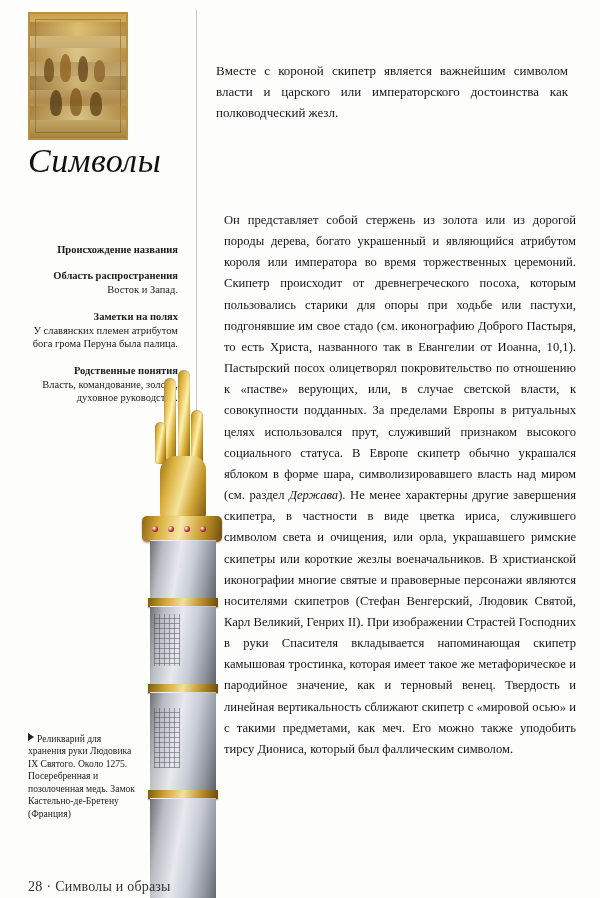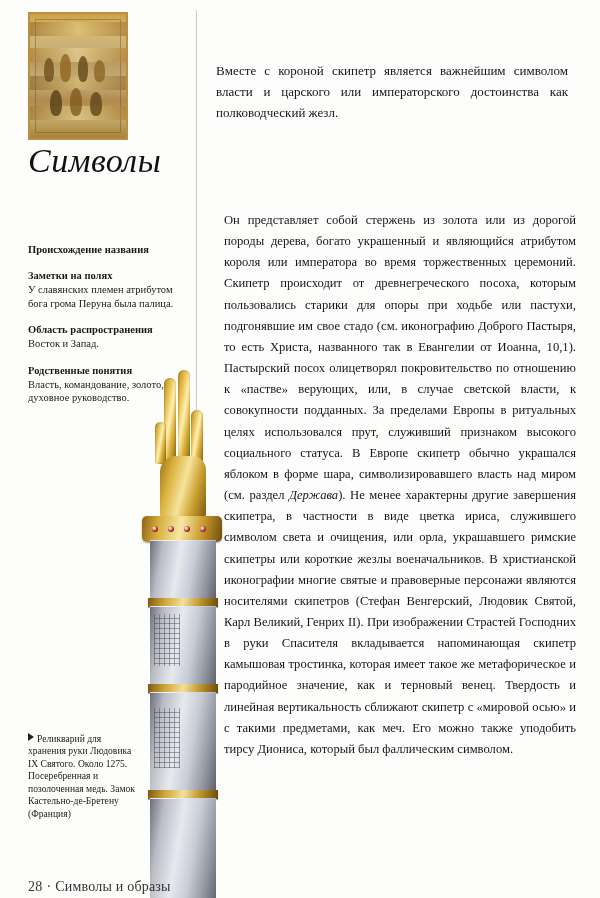--- a/index.html
+++ b/index.html
@@ -68,20 +68,21 @@
     letter-spacing: .5px;
     color: #111;
   }
 
   
   .sidebar {
     position: absolute;
     left: 28px;
     top: 243px;
     width: 150px;
+    text-align: right;
   }
   .side-block { margin-bottom: 13px; }
   .side-h {
     font-size: 10.5px;
     font-weight: bold;
     line-height: 1.25;
     margin-bottom: 1px;
   }
   .side-t {
     font-size: 10.5px;
@@ -252,26 +253,26 @@
 
   <div class="title">Символы</div>
 
   <div class="intro">Вместе с короной скипетр является важнейшим симво­лом власти и царского или императорского достоинст­ва как полководческий жезл.</div>
 
   <div class="sidebar">
     <div class="side-block">
       <div class="side-h">Происхождение названия</div>
     </div>
     <div class="side-block">
+      <div class="side-h">Область распространения</div>
+      <div class="side-t">Восток и Запад.</div>
+    </div>
+    <div class="side-block">
       <div class="side-h">Заметки на полях</div>
       <div class="side-t">У славянских племен атри­бутом бога грома Перуна была палица.</div>
-    </div>
-    <div class="side-block">
-      <div class="side-h">Область распространения</div>
-      <div class="side-t">Восток и Запад.</div>
     </div>
     <div class="side-block">
       <div class="side-h">Родственные понятия</div>
       <div class="side-t">Власть, командование, золото, духовное руко­водство.</div>
     </div>
   </div>
 
   <div class="caption">
     <span class="tri"></span><span>Реликварий для хранения руки Людовика IX Святого. Около 1275. Посеребренная и позолоченная медь. Замок Кастельно-де-Бретену (Франция)</span>
   </div>

